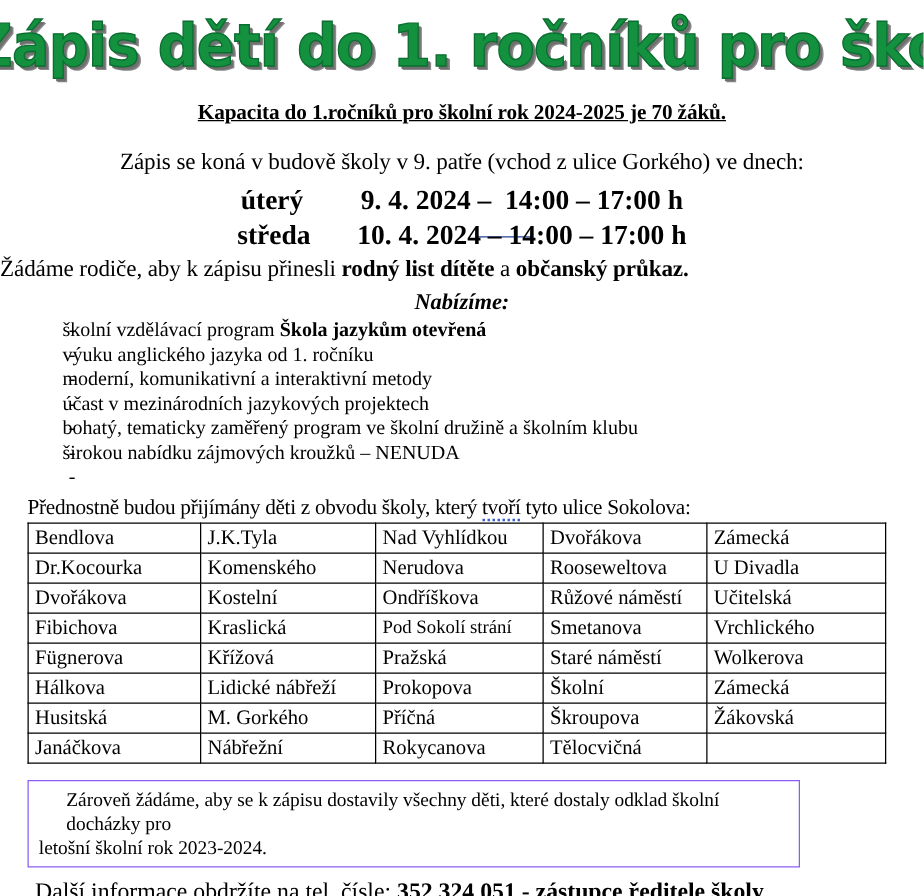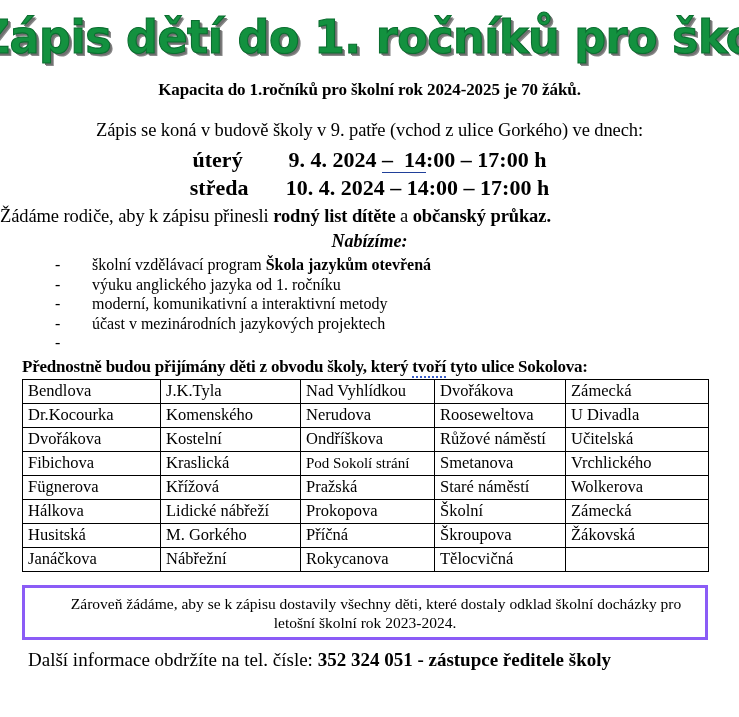--- a/index.html
+++ b/index.html
@@ -45,20 +45,21 @@
     white-space: nowrap;
   }
 
   
   .capacity {
     text-align: center;
     font-size: 17px;
     font-weight: bold;
     margin-top: 8px;
     letter-spacing: -0.1px;
+    text-decoration: underline;
   }
   .intro {
     text-align: center;
     font-size: 18.5px;
     margin-top: 20px;
     letter-spacing: -0.1px;
   }
   .dates {
     margin-top: 5px;
     text-align: center;
@@ -69,21 +70,21 @@
     line-height: 28px;
     white-space: pre;
   }
   .date-line .day {
     display: inline-block;
     min-width: 96px;
     text-align: left;
   }
   .ul-edit {
     border-bottom: 1.5px solid #20409a;
-    padding-bottom: 0px;
+    padding-bottom: 17px;
   }
   .request {
     text-align: left;
     font-size: 18.5px;
     margin-top: 4px;
     letter-spacing: -0.1px;
   }
   .request b { font-weight: bold; }
 
   .offer-head {
@@ -96,37 +97,37 @@
 
   
   ul.offers {
     list-style: none;
     margin: 3px 0 0 0;
     padding: 0;
   }
   ul.offers li {
     font-size: 16px;
     line-height: 19.5px;
-    padding-left: 92px;
+    padding-left: 50px;
     position: relative;
     white-space: nowrap;
   }
   ul.offers li::before {
     content: "-";
     position: absolute;
     left: 55px;
     top: 0;
   }
   ul.offers li b { font-weight: bold; }
   ul.offers li.empty { height: 19.5px; }
 
   
   .districts-head {
     font-size: 17px;
-    font-weight: bold;
+    font-weight: normal;
     margin: 4px 0 2px 22px;
     letter-spacing: -0.25px;
     white-space: nowrap;
   }
   .grammar {
     border-bottom: 2px dotted #3a5fcd;
   }
 
   
   table.streets {
@@ -159,27 +160,26 @@
     background-size: 4.8px 4.4px;
     background-repeat: repeat-x;
     background-position: 0 100%;
     padding-bottom: 16px;
   }
   .small-cell { font-size: 15px; }
 
   
   .note-box {
     margin: 13px 0 0 22px;
-    width: 686px;
+    width: 618px;
     box-sizing: border-box;
-    border: 3px solid #8b5cf6;
+    border: 1px solid #8b5cf6;
     padding: 6px 8px 5px 8px;
     font-size: 15.5px;
     line-height: 19px;
-    text-align: center;
   }
   .note-box .indent { padding-left: 22px; }
 
   
   .contact {
     margin-top: 7px;
     font-size: 19px;
     line-height: 25px;
     padding-left: 28px;
     white-space: nowrap;
@@ -204,20 +204,22 @@
 
 <div class="request"><span>Žádáme rodiče, aby k zápisu přinesli </span><b>rodný list dítěte</b><span> a </span><b>občanský průkaz.</b></div>
 
 <div class="offer-head">Nabízíme:</div>
 
 <ul class="offers">
   <li><span>školní vzdělávací program </span><b>Škola jazykům otevřená</b></li>
   <li><span>výuku anglického jazyka od 1. ročníku</span></li>
   <li><span>moderní, komunikativní a interaktivní metody</span></li>
   <li><span>účast v mezinárodních jazykových projektech</span></li>
+  <li><span>bohatý, tematicky zaměřený program ve školní družině a školním klubu</span></li>
+  <li><span>širokou nabídku zájmových kroužků – NENUDA</span></li>
   <li class="empty"><span></span></li>
 </ul>
 
 <div class="districts-head"><span>Přednostně budou přijímány děti z obvodu školy, který </span><span class="grammar">tvoří</span><span> tyto ulice Sokolova:</span></div>
 
 <table class="streets">
   <colgroup>
     <col class="c1">
       <col class="c2">
       <col class="c3">

